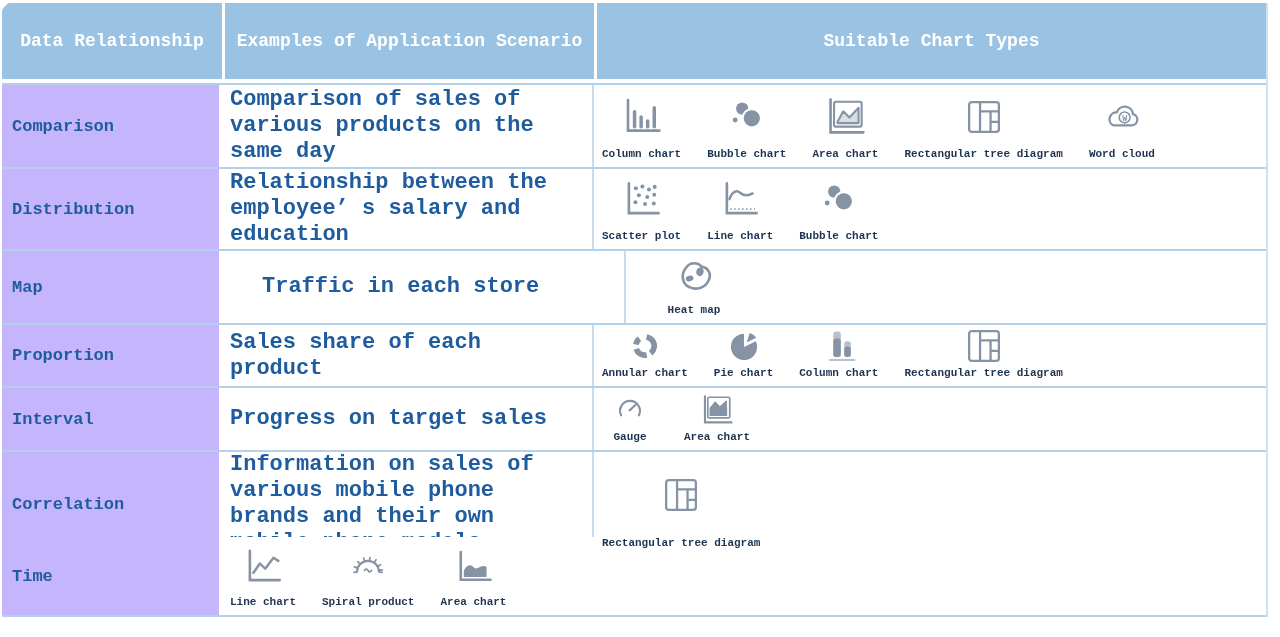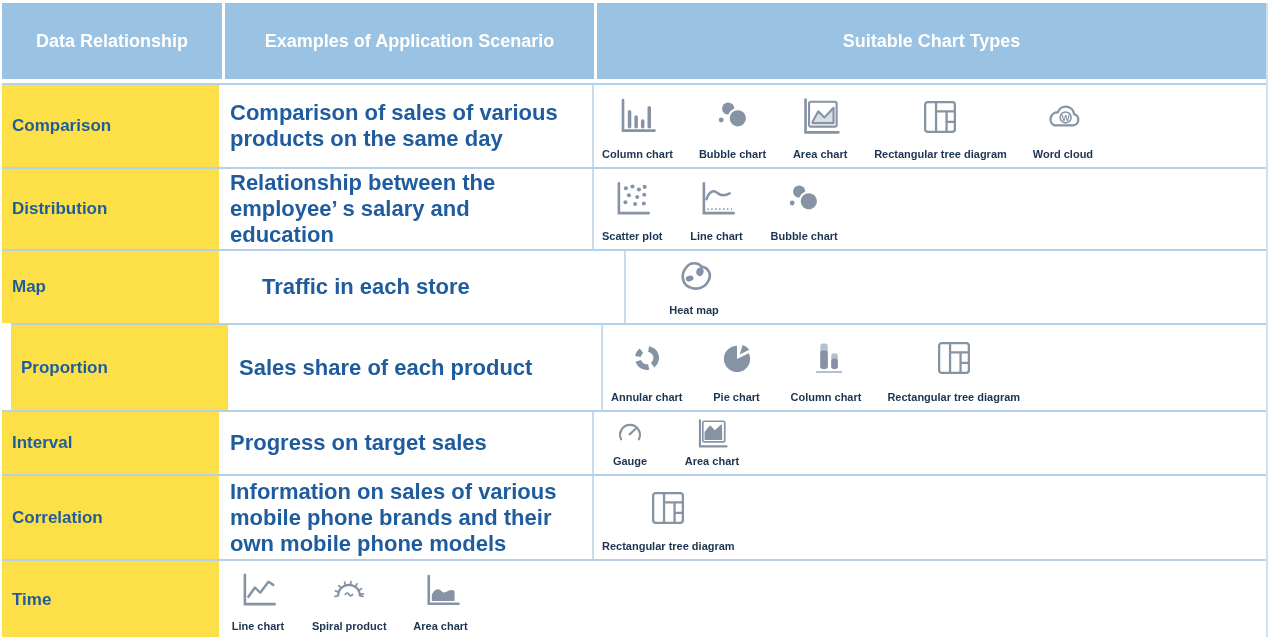--- a/index.html
+++ b/index.html
@@ -1,38 +1,39 @@
 <!DOCTYPE html>
 <html><head>
 <meta charset="utf-8">
 <style>
   * { box-sizing: border-box; margin: 0; padding: 0; }
   body { background: #fff; }
   .page {
     width: 1280px; height: 637px; background: #fff;
     padding: 3px 12px 0 2px;
-    font-family: Liberation Sans, sans-serif;
+    font-family: Liberation Mono, monospace;
     overflow: hidden;
+    border-radius: 19px;
   }
   .tbl { border-right: 2px solid #cfe0ef; }
   .thead {
     display: grid; grid-template-columns: 220px 369px 1fr;
     column-gap: 3px; height: 76px; margin-bottom: 4px;
   }
   .th {
     background: #9ac2e2; color: #ffffff;
     display: flex; align-items: center; justify-content: center;
     font-size: 18px; font-weight: bold;
   }
   .tbody { border-bottom: 2px solid #b5d0e9; }
   .row { display: grid; grid-template-columns: 220px 372px 1fr; border-top: 2px solid #b5d0e9; }
   .r0 { height: 84px; } .r1 { height: 82px; } .r2 { height: 74px; gap: 32px; }
-  .r3 { height: 87px; margin-left: 9px; } .r4 { height: 64px; } .r5 { height: 85px; } .r6 { height: 80px; }
+  .r3 { height: 63px; } .r4 { height: 64px; } .r5 { height: 85px; } .r6 { height: 80px; }
   .c1 {
-    background: #fde047; border-right: 3px solid #fff;
+    background: #c4b5fd; border-right: 3px solid #fff;
     color: #1f5c9e; font-size: 17px; font-weight: bold;
     display: flex; align-items: center; padding-left: 10px;
   }
   .c2 {
     color: #1f5c9e; font-size: 22px; font-weight: bold; line-height: 26px;
     display: flex; align-items: center; padding: 0 20px 0 8px;
     border-right: 2px solid #c9dced; background: #fff;
   }
   .c3 { display: flex; align-items: stretch; padding-left: 8px; gap: 26px; background: #fff; }
   .item { display: flex; flex-direction: column; align-items: center; }

